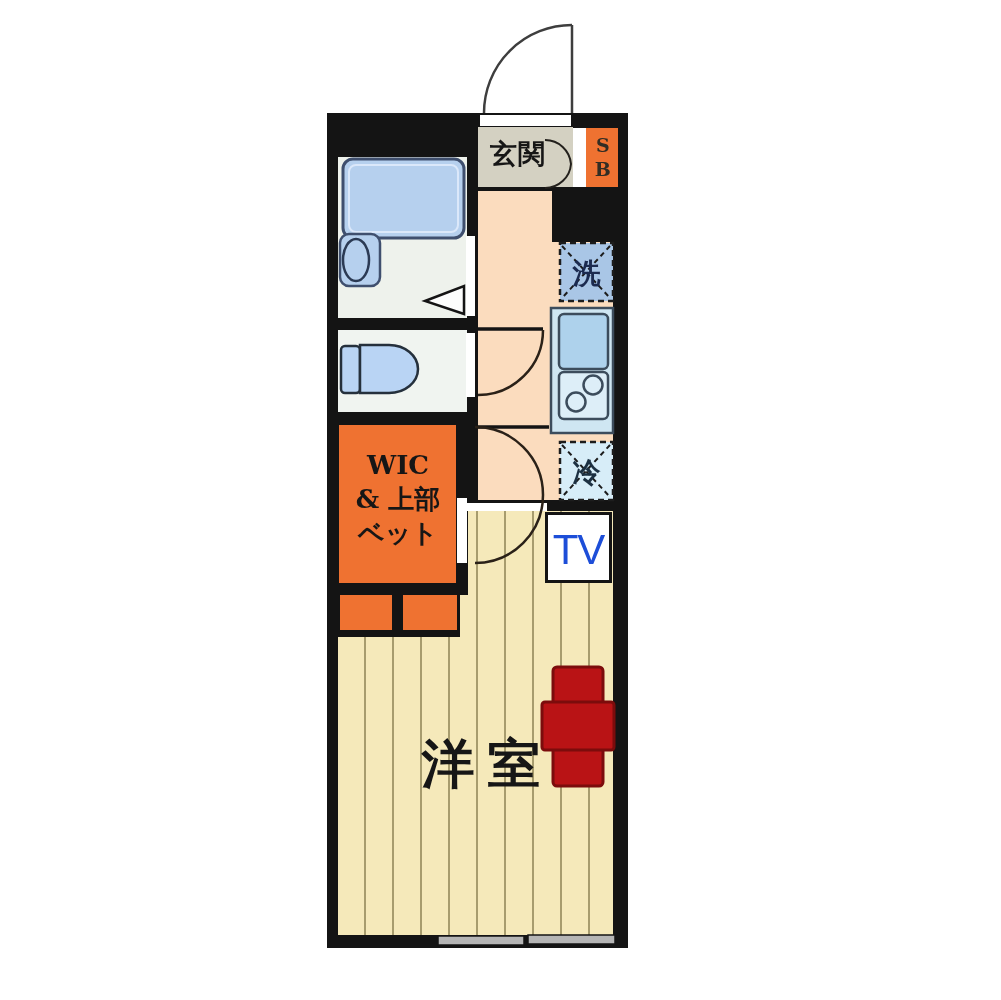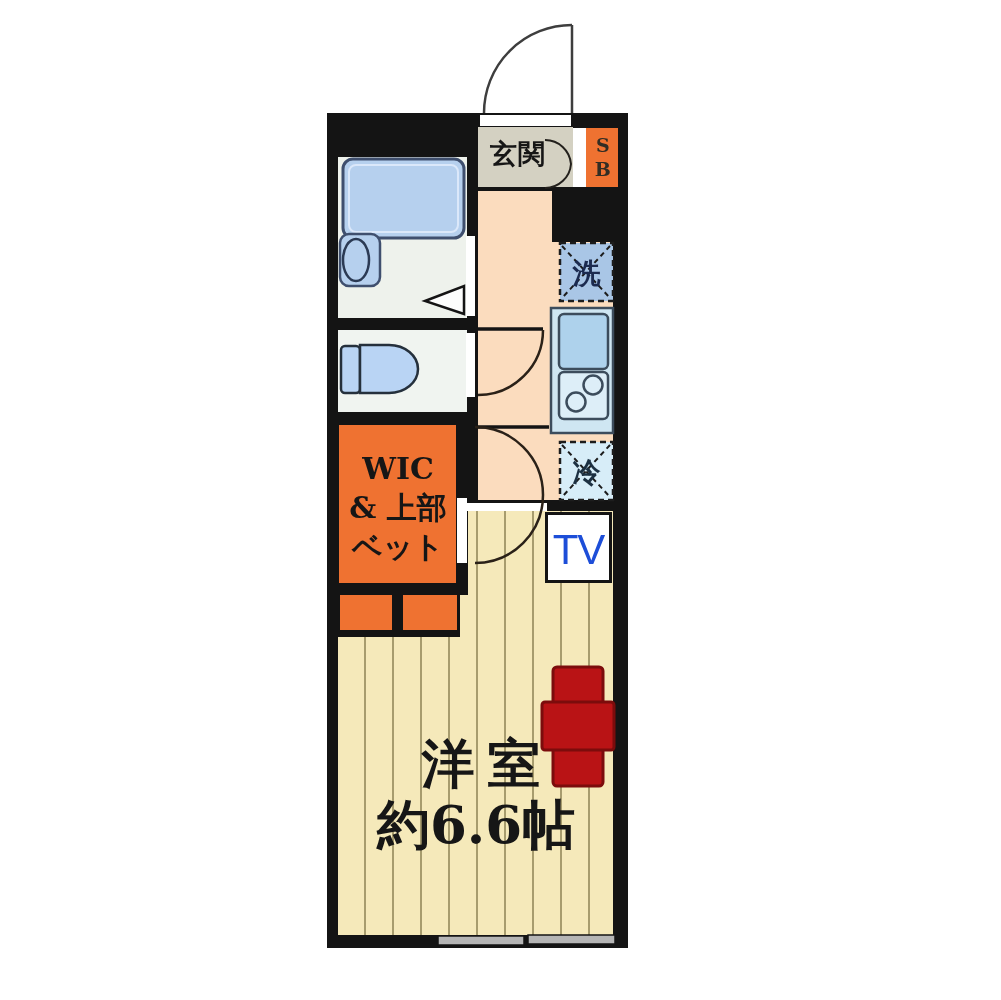--- a/index.html
+++ b/index.html
@@ -118,24 +118,23 @@
               writing-mode:vertical-rl;text-orientation:upright;letter-spacing:2px;
               display:flex;align-items:center;justify-content:center;">SB</div>
 
   <div class="lbl" style="left:560px;top:256px;width:53px;font-size:28px;color:#1c2b50;">洗</div>
 
   <div class="lbl" style="left:560px;top:455px;width:53px;font-size:28px;color:#1c3042;">冷</div>
 
   <div class="lbl" style="left:545px;top:524px;width:67px;font-size:42px;font-weight:400;color:#1d4ed8;
               font-family:'Liberation Sans','DejaVu Sans',sans-serif;letter-spacing:-1px;">TV</div>
 
-  <div class="lbl" style="left:339px;top:449px;width:118px;font-size:30px;line-height:1.3;">
+  <div class="lbl" style="left:339px;top:449px;width:118px;font-size:26px;line-height:1.3;">
     <div>WIC</div>
     <div>&amp; 上部</div>
     <div>ベット</div>
   </div>
 
   <div class="lbl" style="left:338px;top:733px;width:276px;font-size:53px;font-weight:600;line-height:1.15;">
     <div style="letter-spacing:13px;padding-left:23px;">洋室</div>
-    <div>約6.6帖</div>
   </div>
 
 </div>
 
 </body></html>

